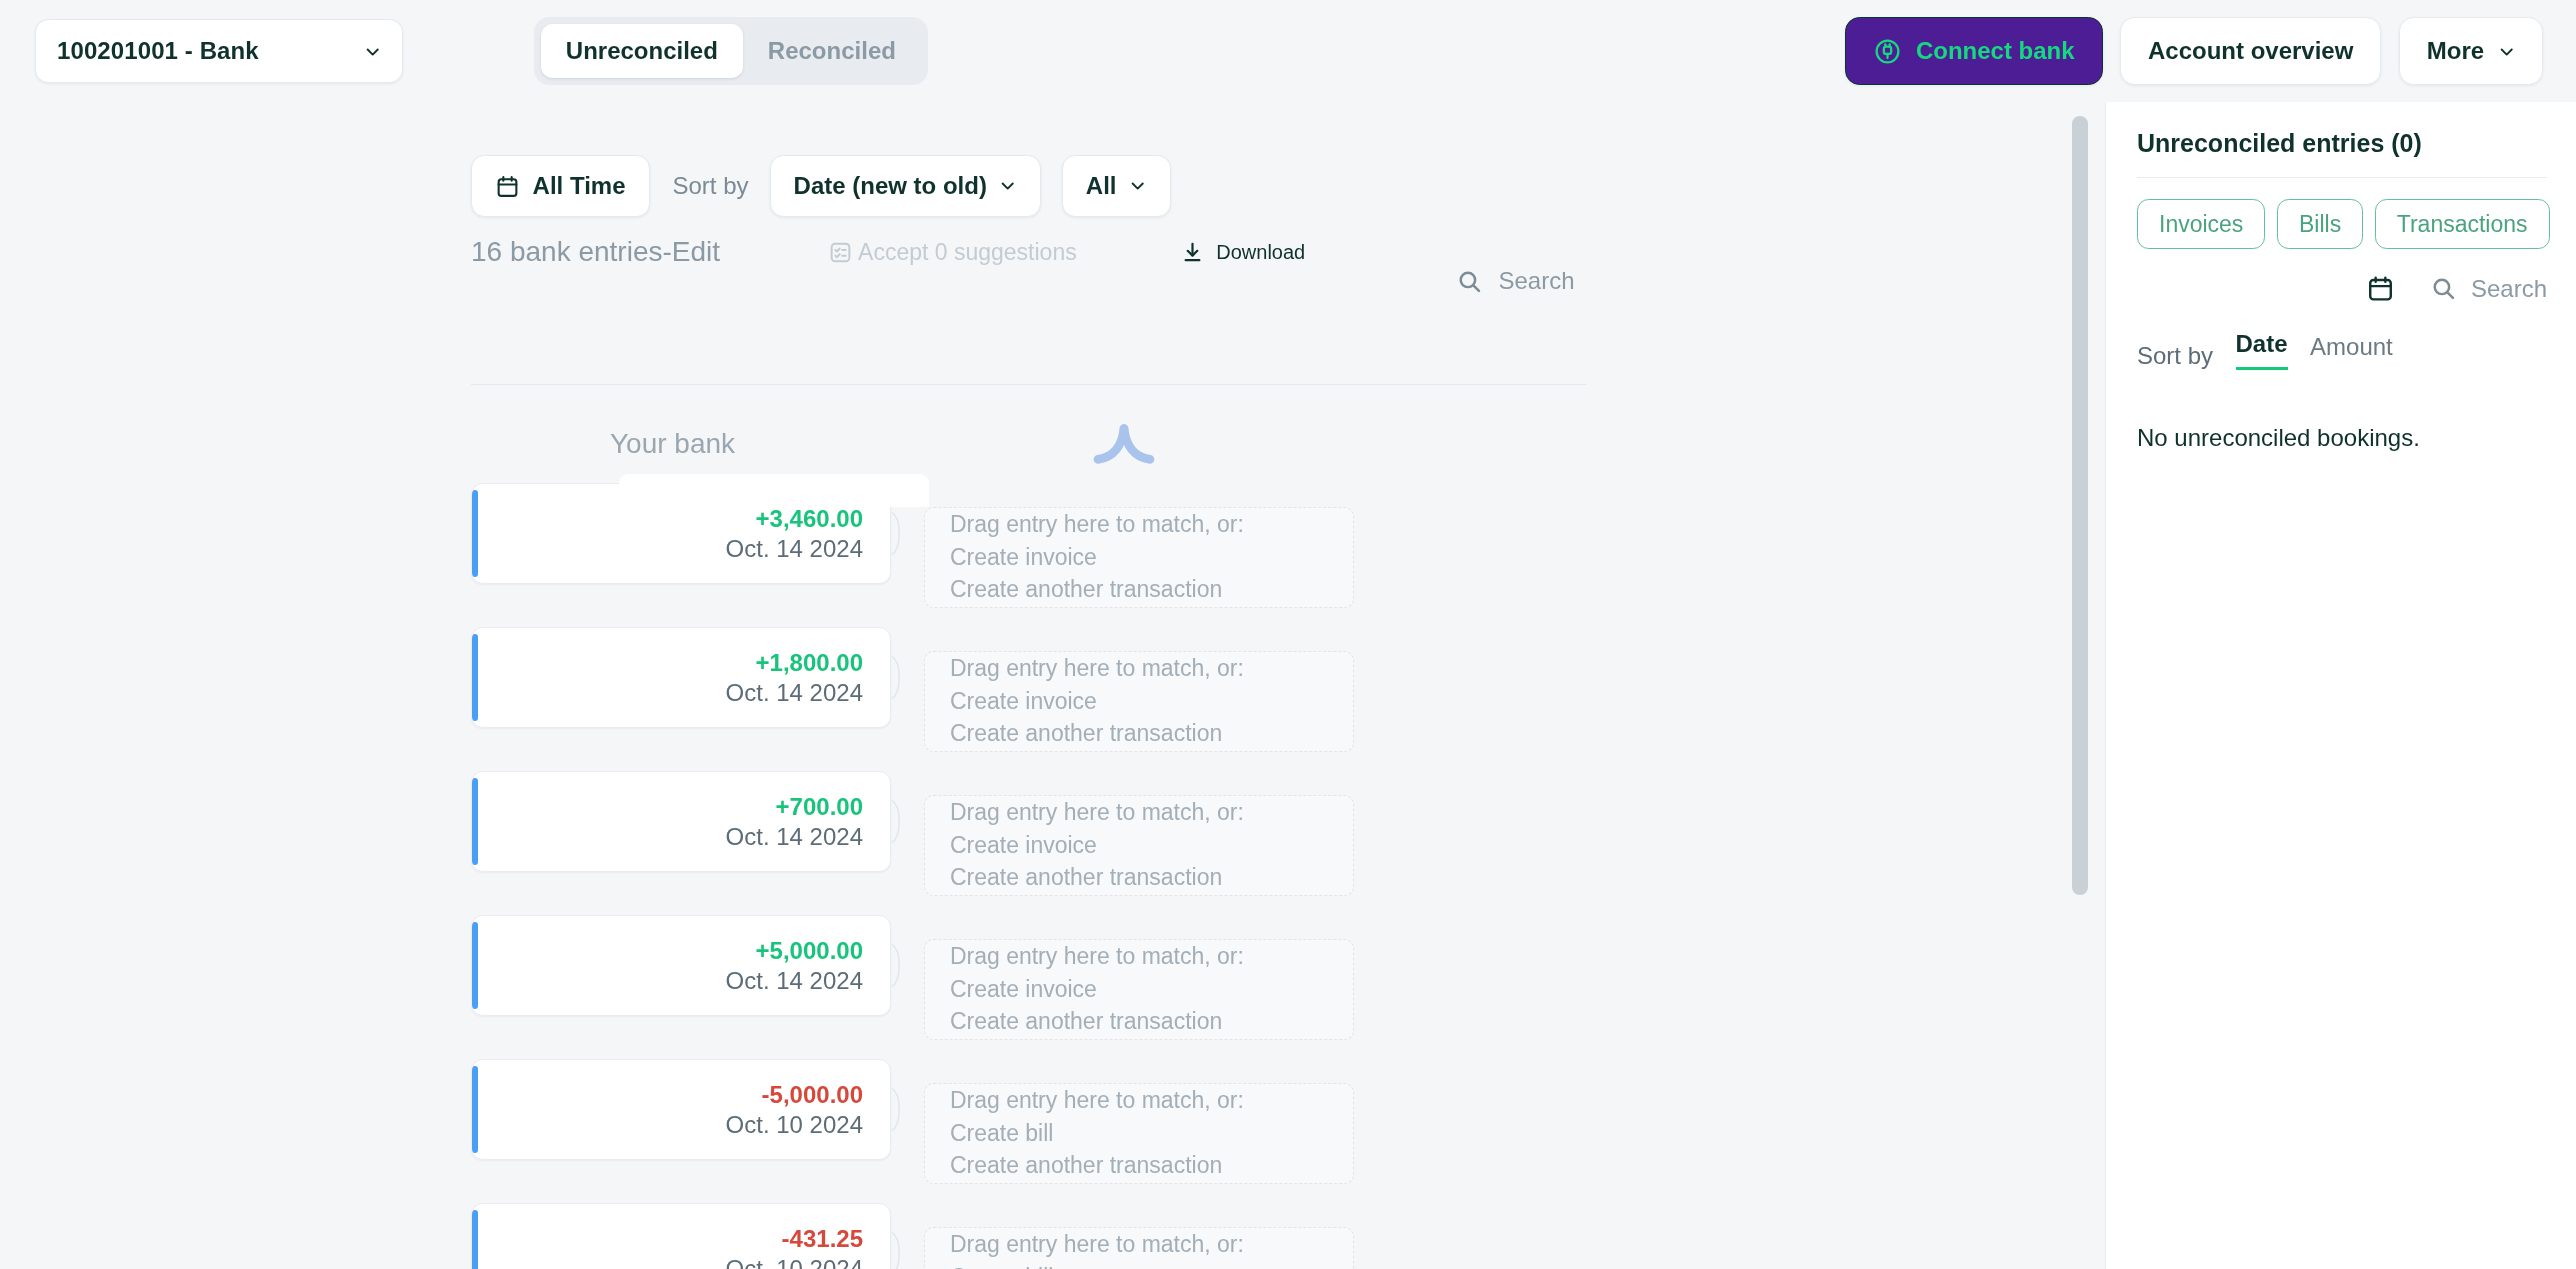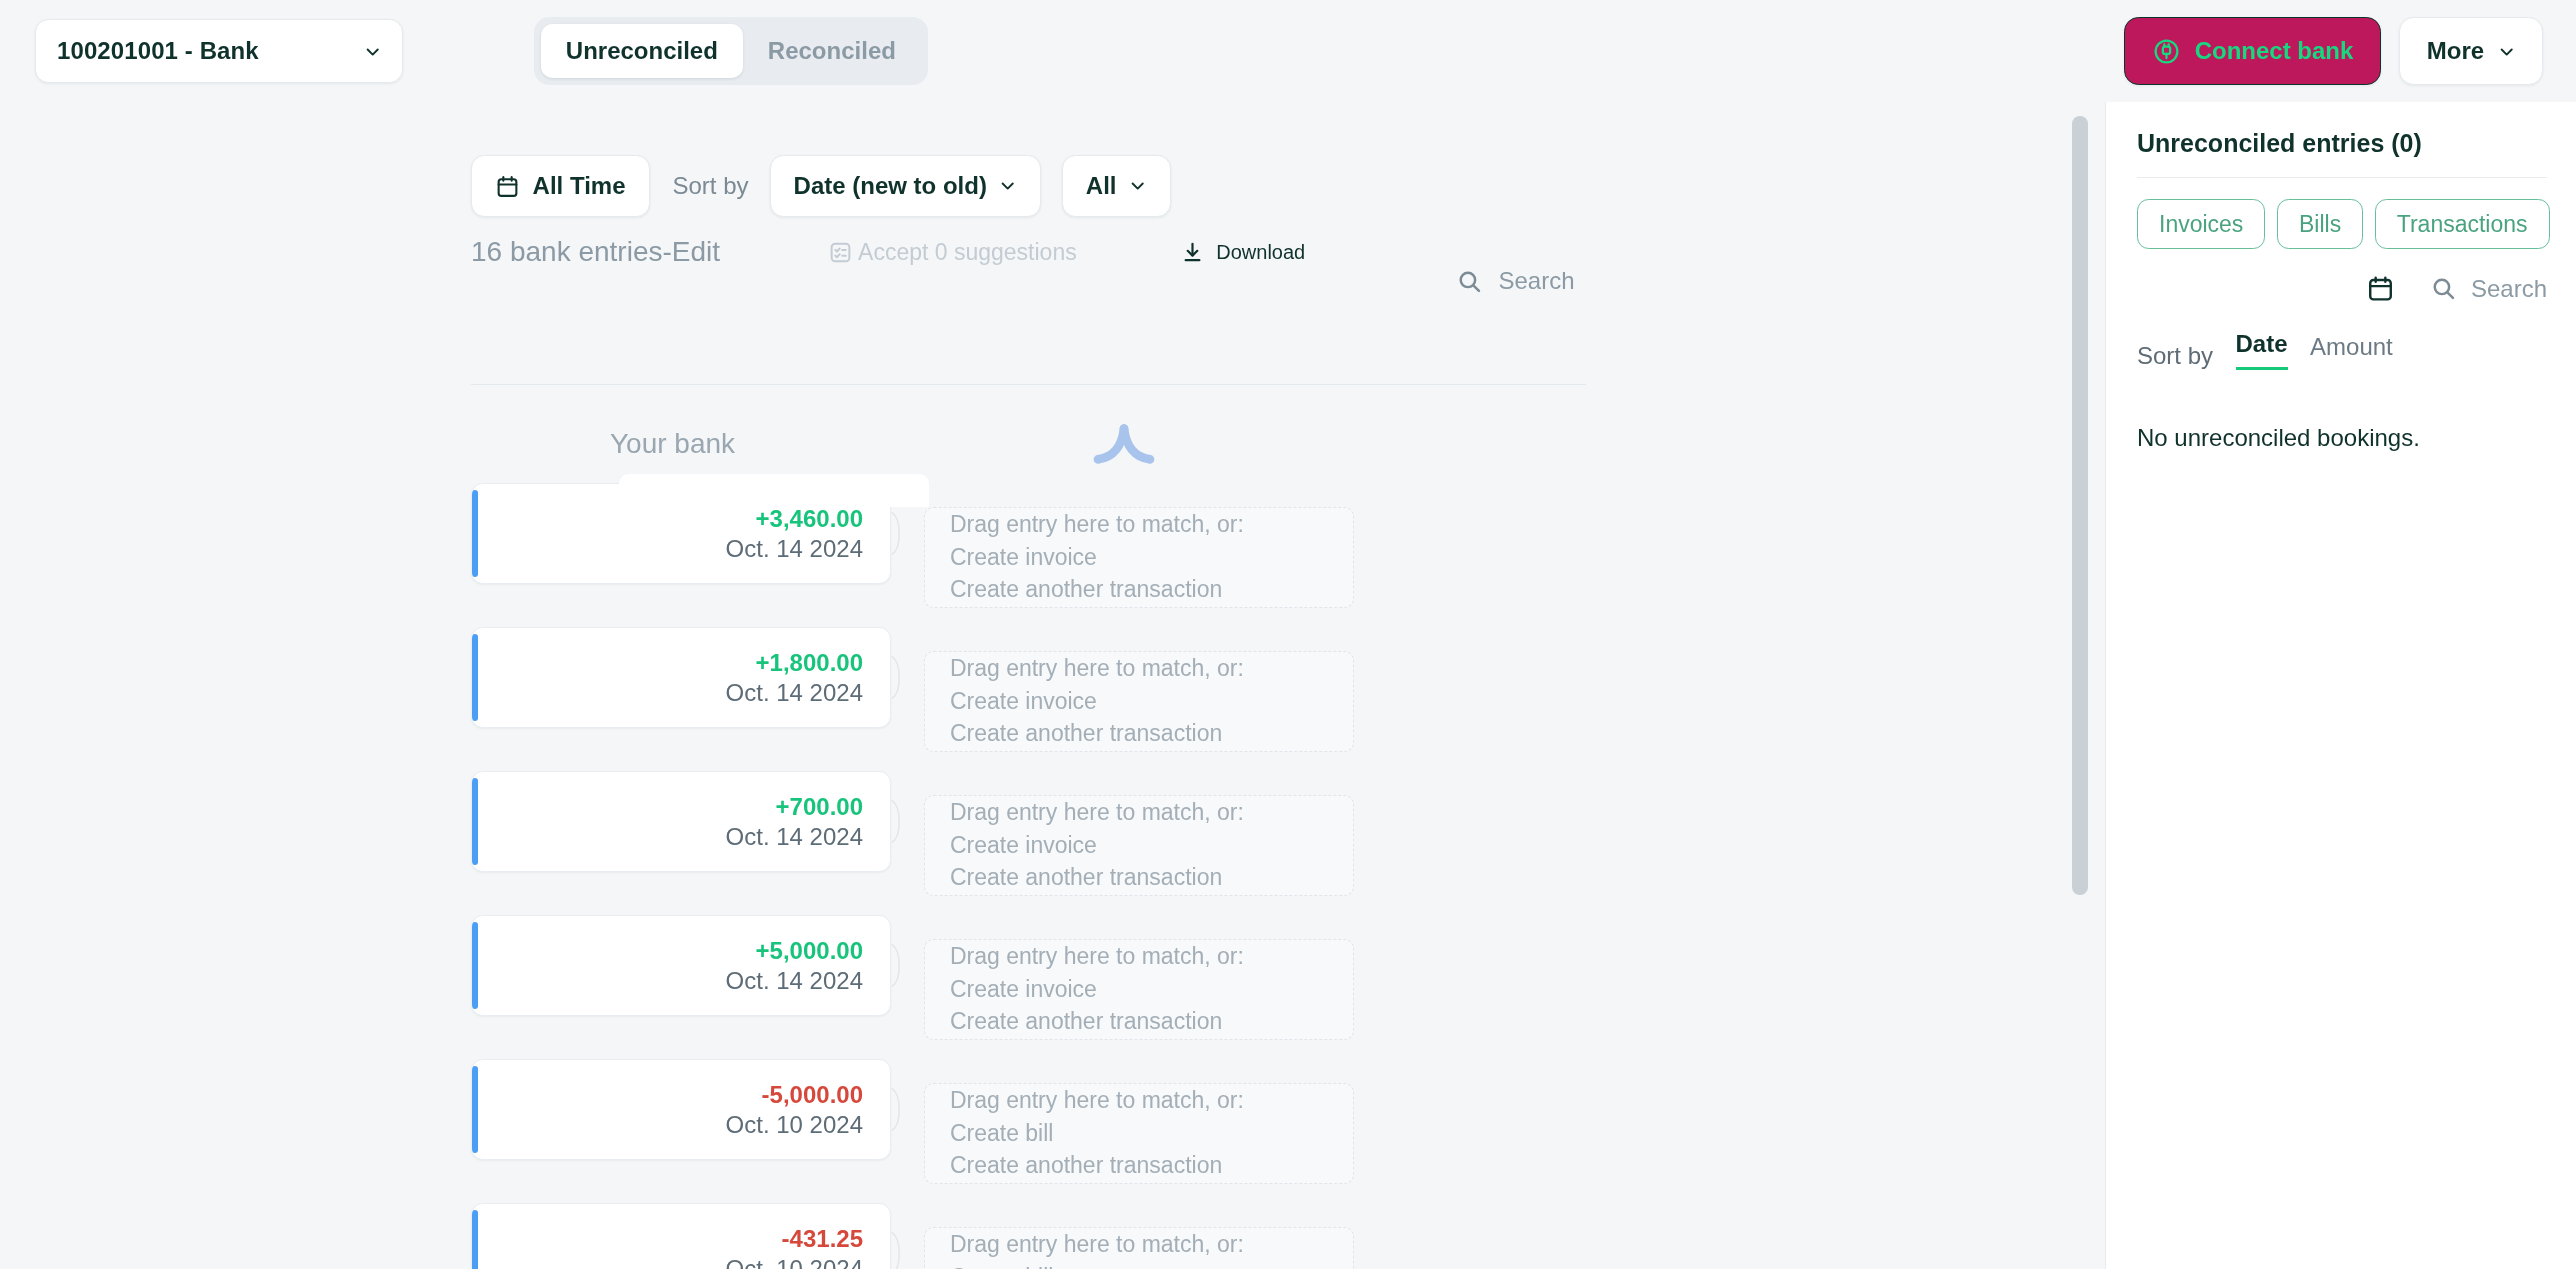--- a/index.html
+++ b/index.html
@@ -47,21 +47,21 @@
   }
   .tab.active { background: #ffffff; color: #10322c; box-shadow: 0 1px 2.9px rgba(16,50,44,.12); }
 
   .topbtns { position: absolute; right: 33px; top: 17.4px; display: flex; align-items: center; gap: 17.4px; }
   .btn {
     height: 68px; border-radius: 14.5px; display: flex; align-items: center;
     gap: 13.5px; padding: 0 27px; font-size: 24px; font-weight: bold;
     background: #ffffff; color: #10322c; border: 1px solid #e6eaee;
     box-shadow: 0 1px 2.9px rgba(16,50,44,.07); cursor: pointer; white-space: nowrap;
   }
-  .btn.primary { background: #be185d; color: #15d97f; border-color: #0a352a; }
+  .btn.primary { background: #4c1d95; color: #15d97f; border-color: #0a352a; }
   .plug-ic { width: 29px; height: 29px; flex: 0 0 auto; }
   .plug-ic svg { display: block; width: 100%; height: 100%; }
 
   
   .main {
     position: absolute; left: 0; top: 102px;
     width: 2105px; height: 1168px;
     background: #f4f6f8; overflow: hidden;
   }
   .toolbar { position: absolute; left: 471px; top: 53px; width: 1123px; }
@@ -207,20 +207,23 @@
         <span class="plug-ic">
           <svg viewBox="0 0 24 24" fill="none" stroke="#15d97f" stroke-width="1.9" stroke-linecap="round" stroke-linejoin="round">
             <circle cx="12" cy="12" r="9"></circle>
             <rect x="9" y="8" width="6" height="6" rx="1.6"></rect>
             <line x1="10.2" y1="8" x2="10.2" y2="6.2"></line>
             <line x1="13.8" y1="8" x2="13.8" y2="6.2"></line>
             <line x1="12" y1="14" x2="12" y2="17.4"></line>
           </svg>
         </span>
         <span>Connect bank</span>
+      </div>
+      <div class="btn">
+        <span>Account overview</span>
       </div>
       <div class="btn">
         <span>More</span>
         <span class="chev">
           <svg viewBox="0 0 24 24" fill="none" stroke="#10322c" stroke-width="2.6" stroke-linecap="round" stroke-linejoin="round">
               <polyline points="5,9 12,16 19,9"></polyline>
             </svg>
         </span>
       </div>
     </div>

